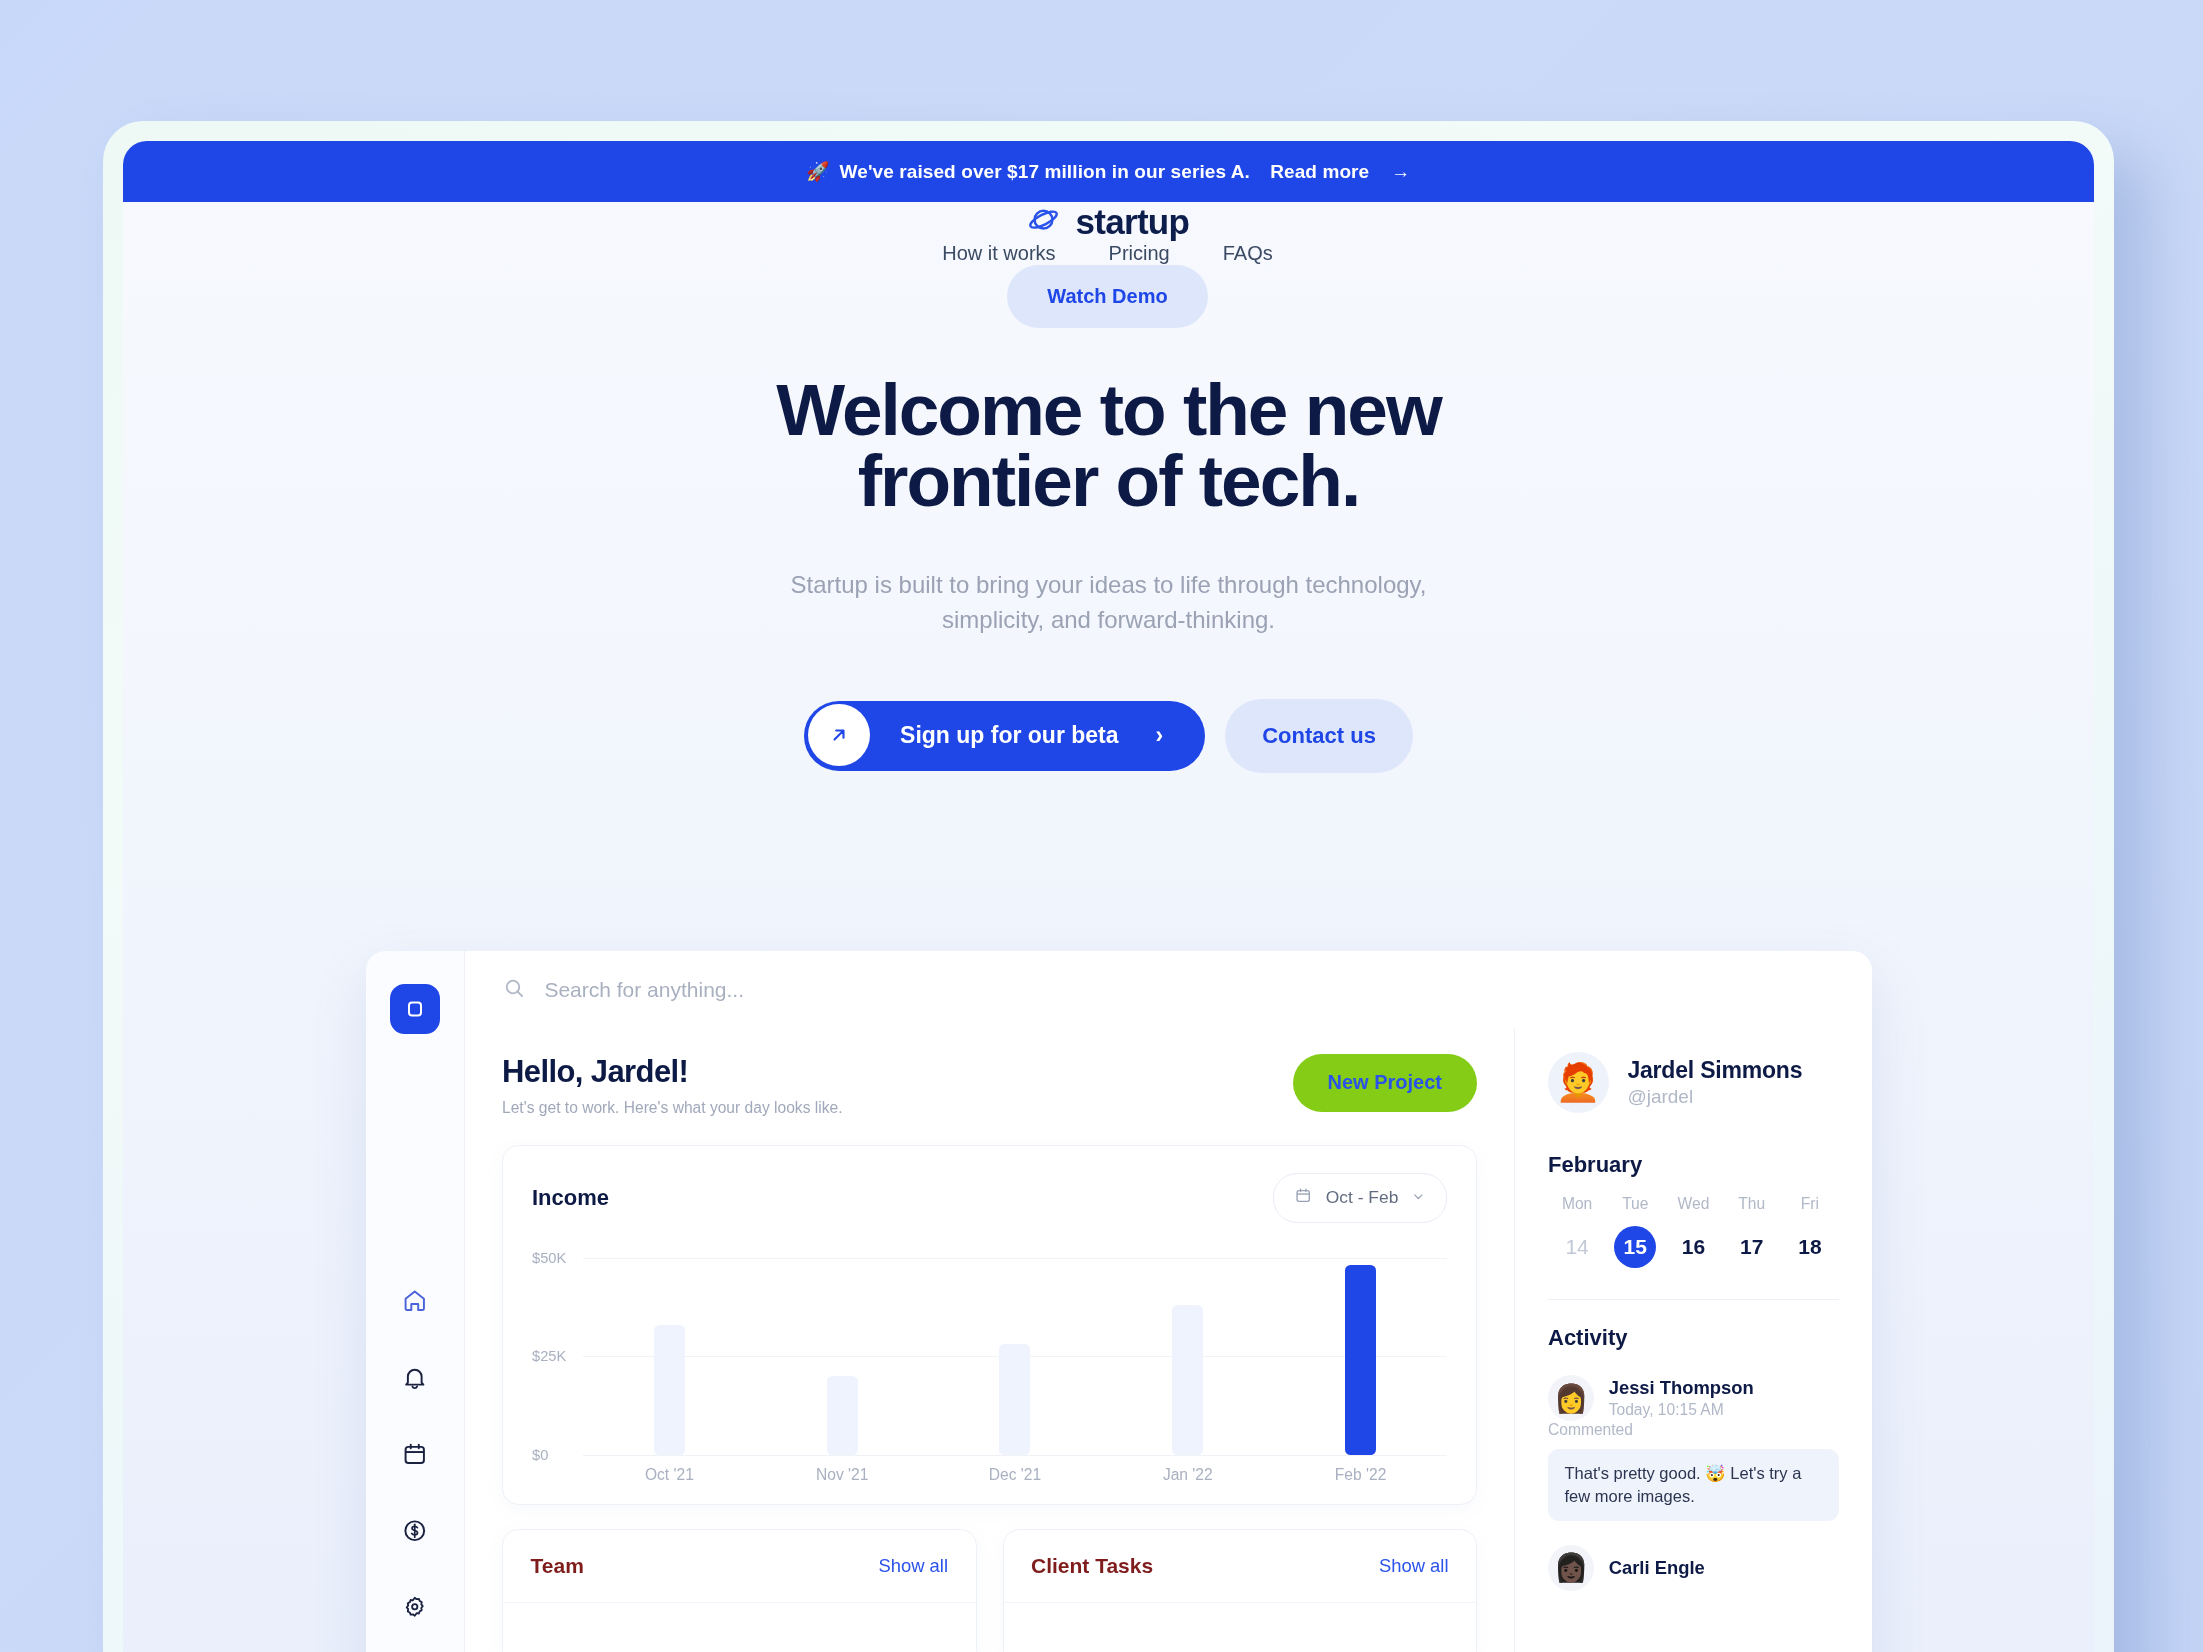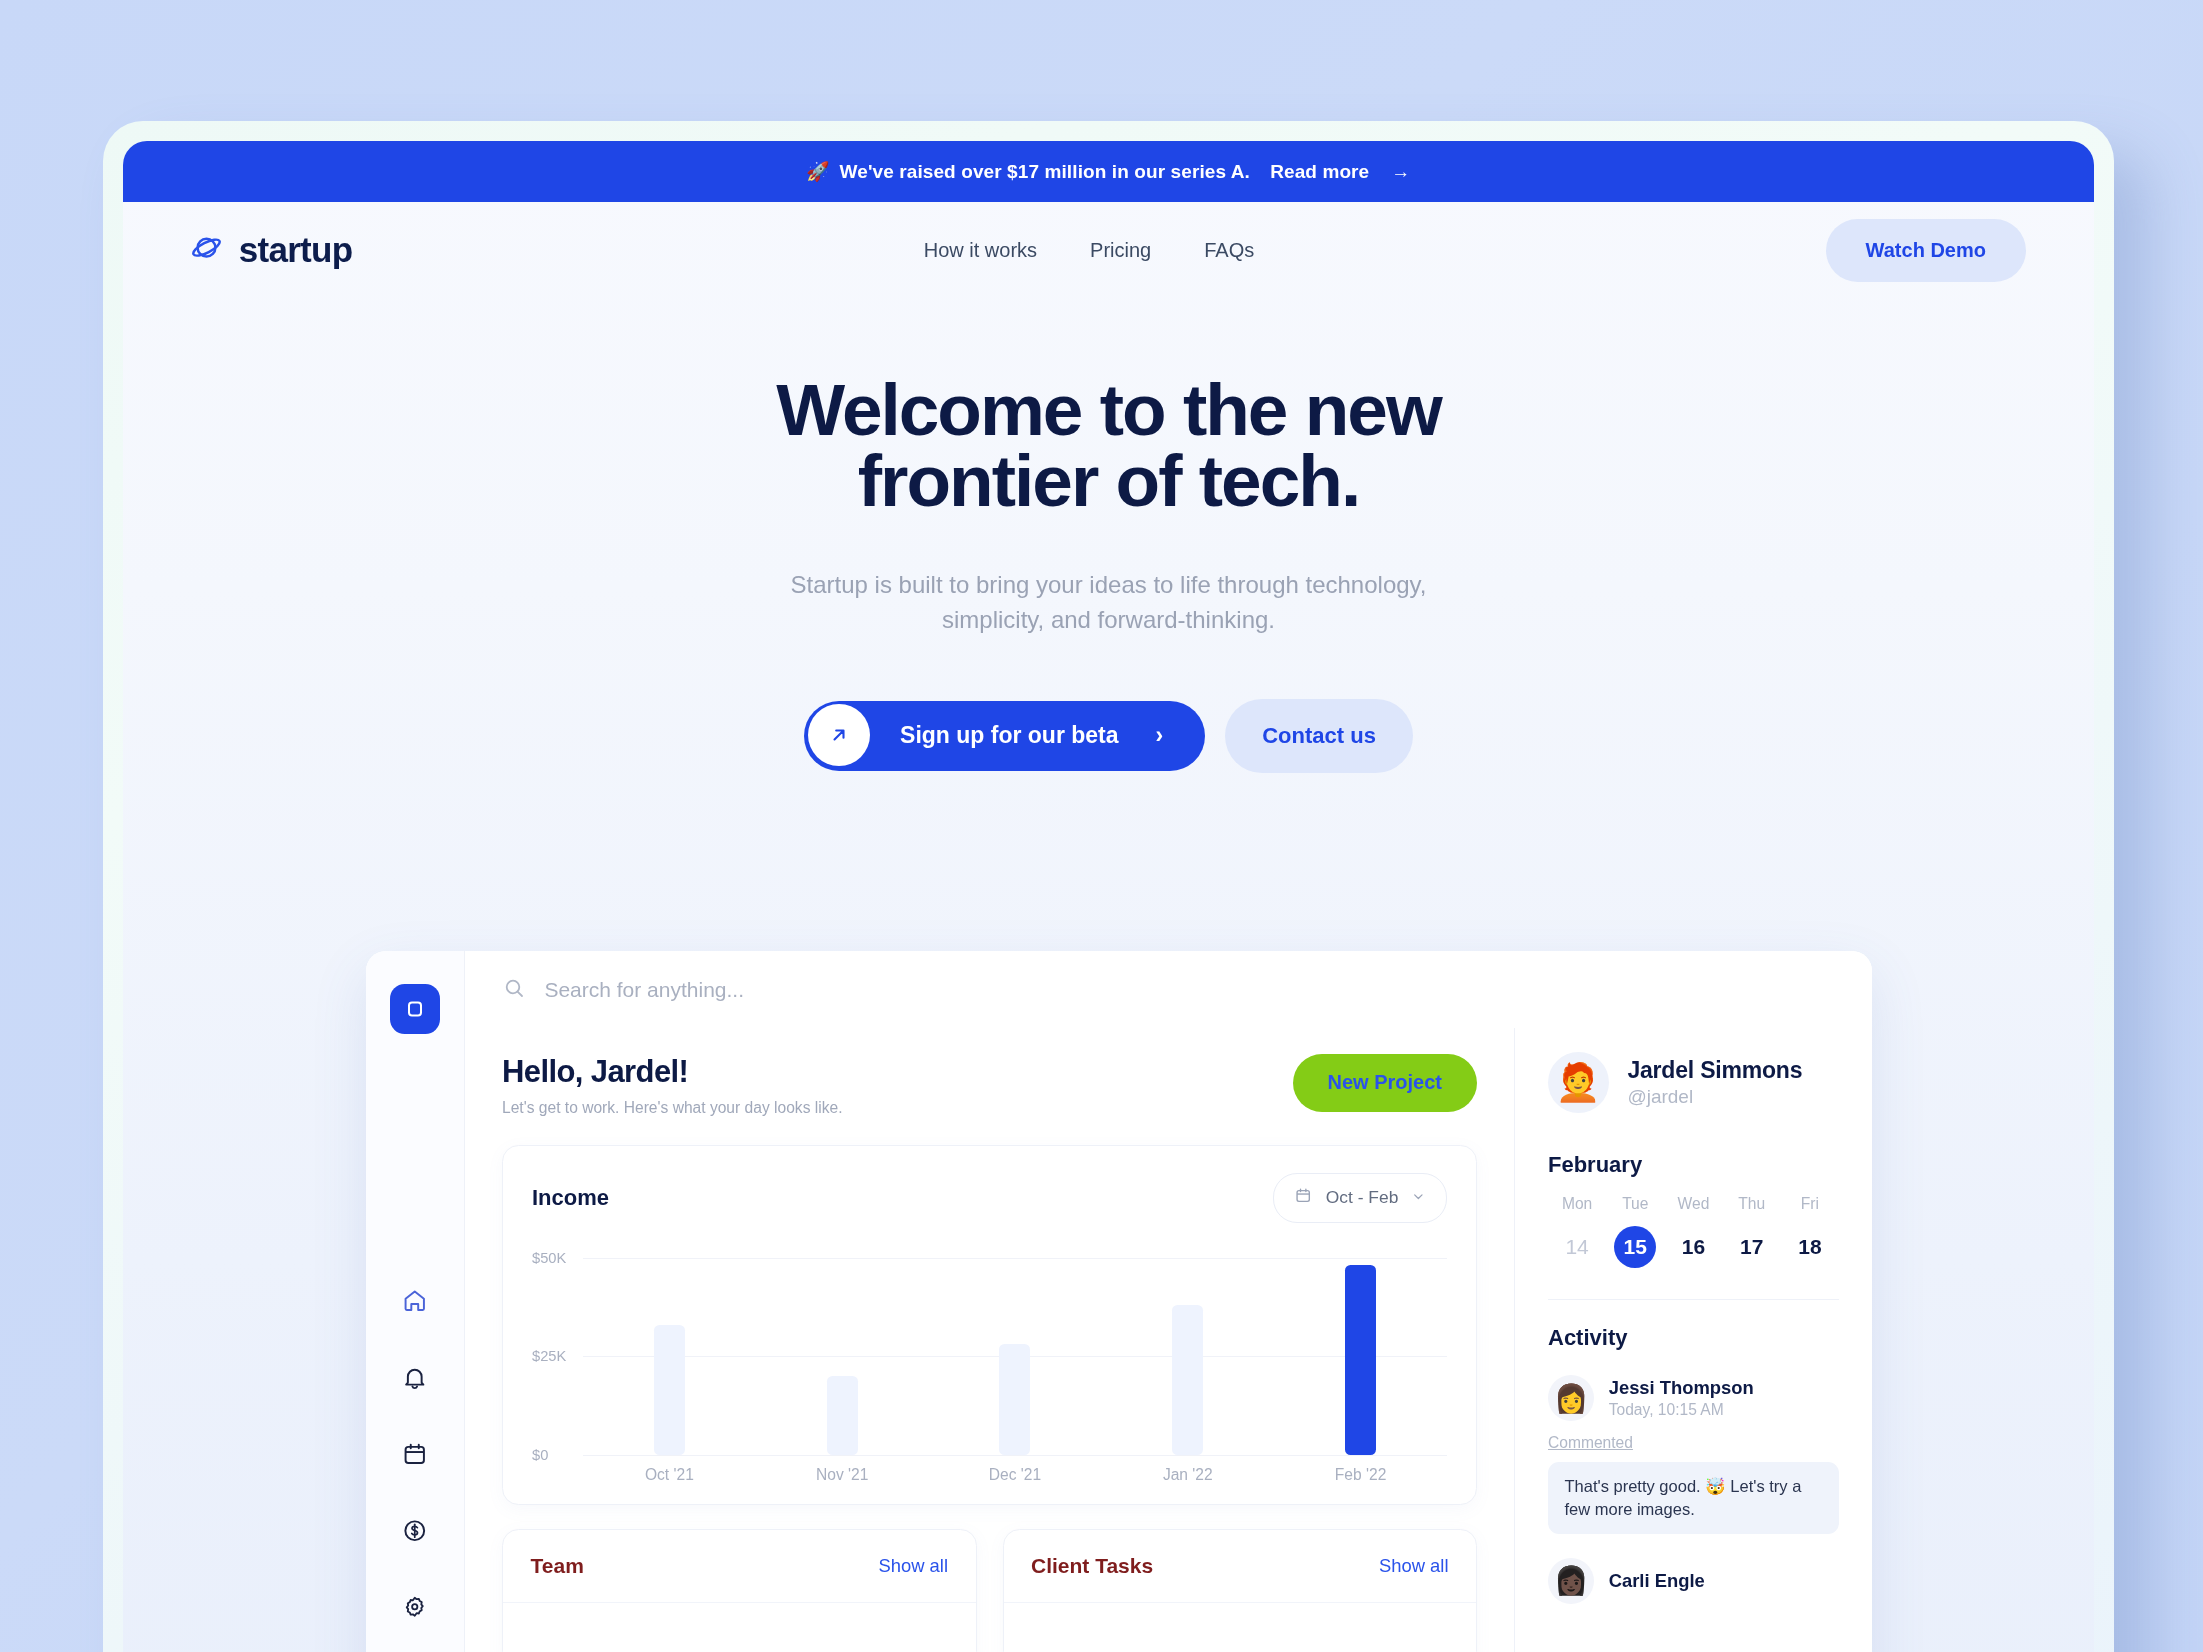--- a/index.html
+++ b/index.html
@@ -62,20 +62,21 @@
     gap: 22px;
     cursor: pointer;
   }
 
   
   .nav {
     height: 96px;
     display: flex;
     align-items: center;
     padding: 0 68px 0 66px;
+    flex-direction: column;
   }
   .brand {
     display: flex;
     align-items: center;
     gap: 14.7px;
     cursor: pointer;
   }
   .brand-name {
     font-size: 35px;
     font-weight: bold;
@@ -450,24 +451,22 @@
     font-size: 18.4px;
     font-weight: bold;
     color: #0d1a45;
   }
   .act-time {
     font-size: 15.6px;
     color: #b1b8c7;
     margin-top: 1.8px;
   }
   .act-verb {
-    margin-top: 13px;
     font-size: 15.6px;
     color: #b1b8c7;
-    text-decoration: underline;
   }
   .act-bubble {
     margin-top: 9.2px;
     background: #eff3fb;
     border-radius: 11px;
     padding: 13px 16.5px;
     font-size: 16.5px;
     line-height: 1.4;
     color: #2b3550;
   }

